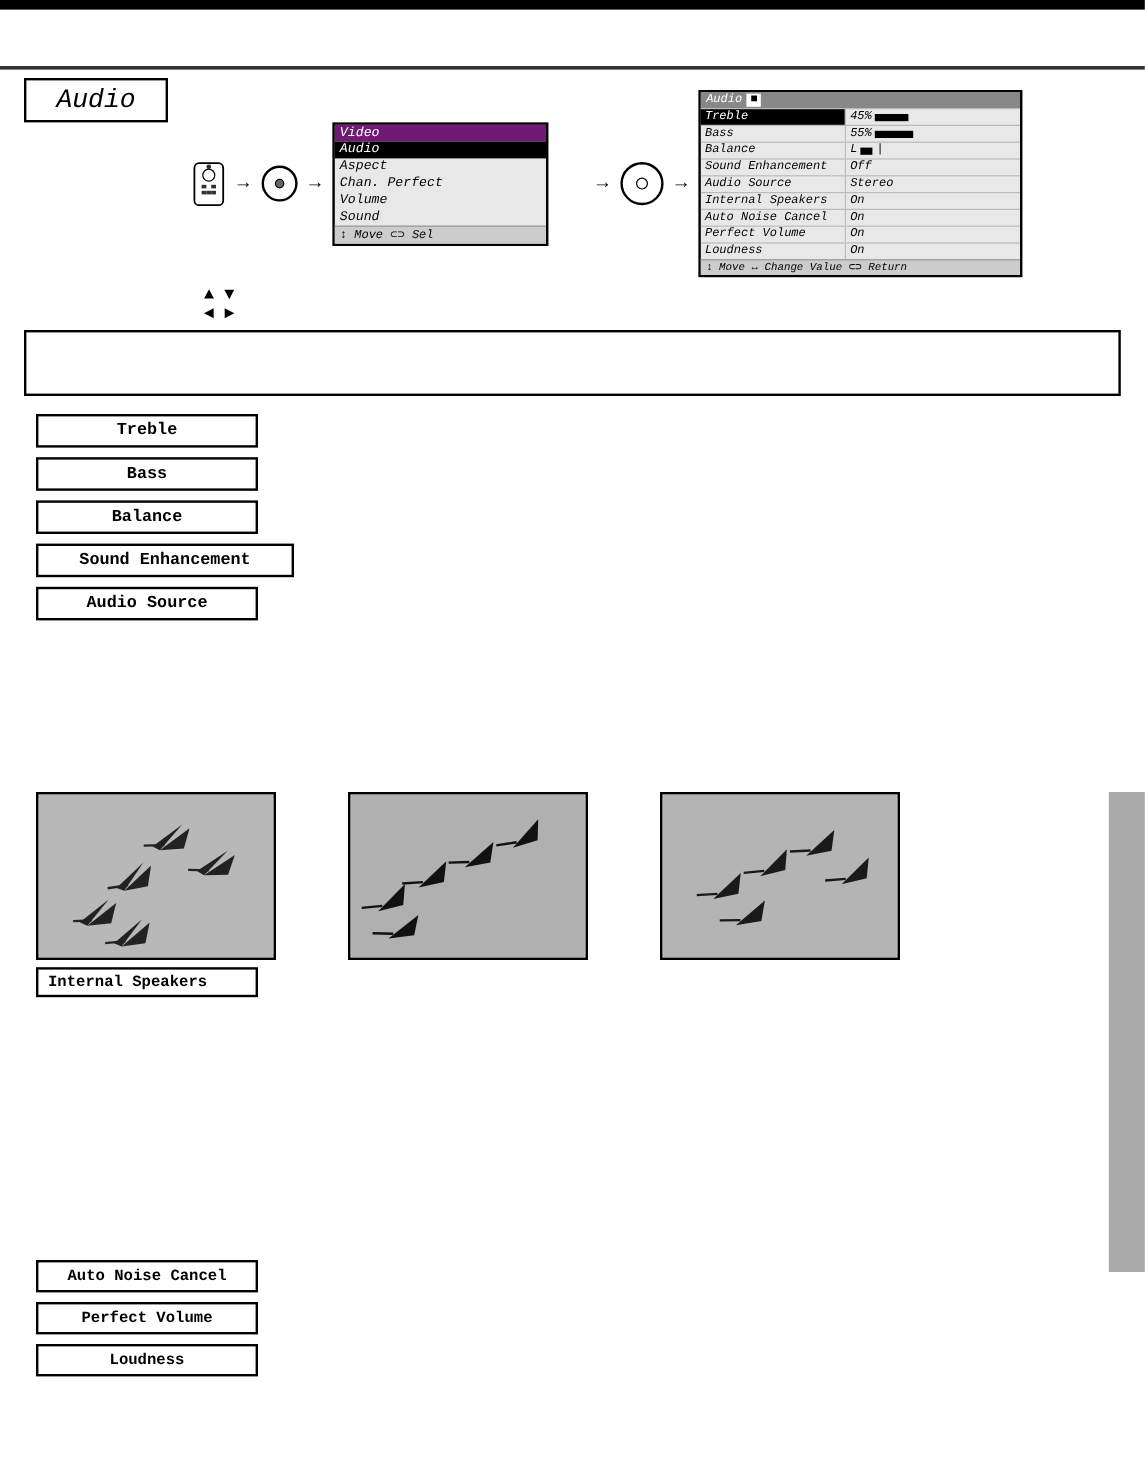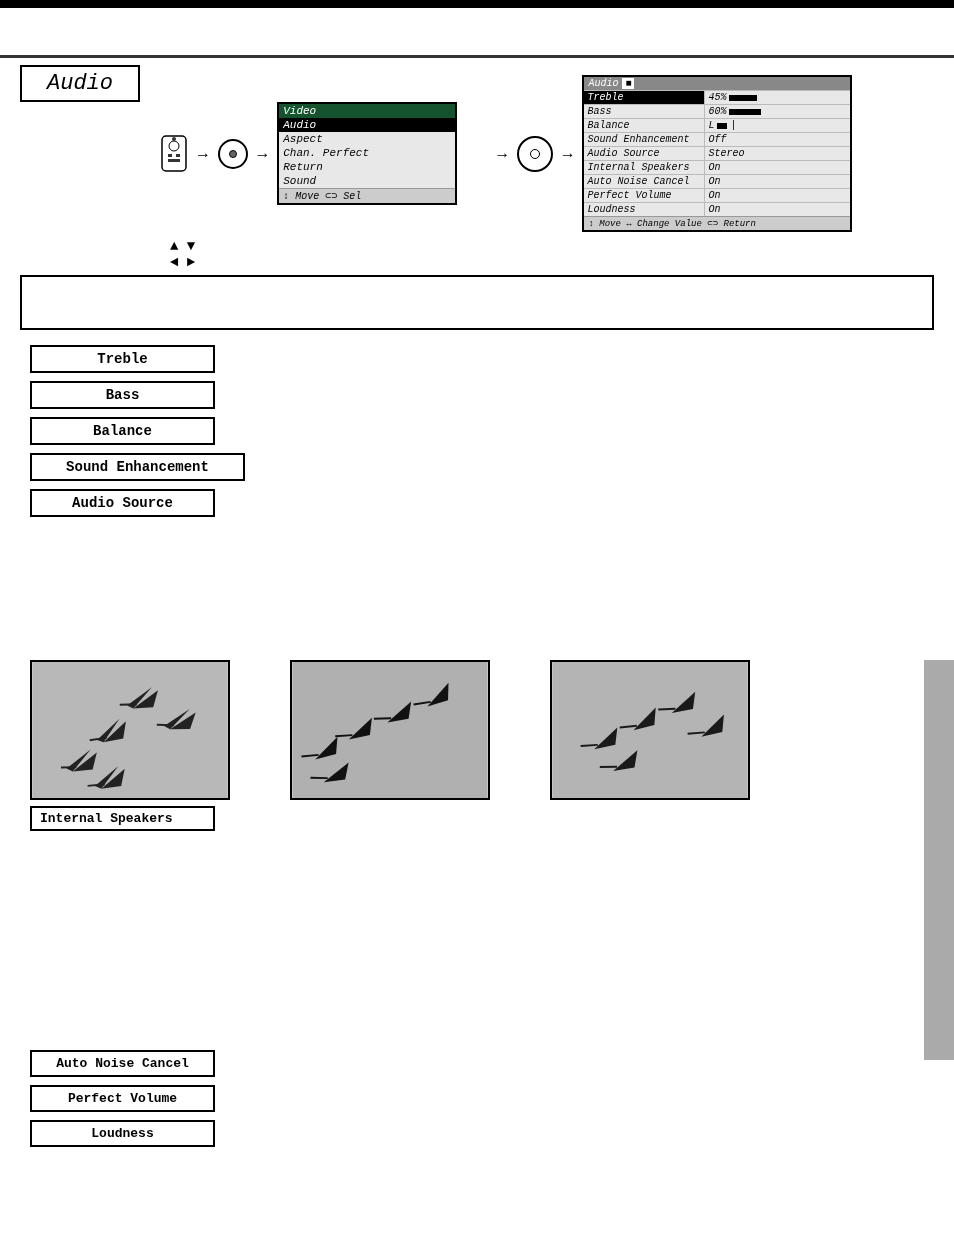--- a/index.html
+++ b/index.html
@@ -63,21 +63,21 @@
       color: #000;
     }
 
     .menu-box {
       border: 2px solid #000;
       width: 180px;
       background: #e8e8e8;
     }
 
     .menu-box .menu-title {
-      background: #14532d;
+      background: #701a75;
       color: #fff;
       padding: 1px 4px;
       font-size: 11px;
     }
 
     .menu-box .menu-item {
       padding: 1px 4px;
       font-size: 11px;
     }
 
@@ -334,21 +334,21 @@
       <div class="btn-circle-inner"></div>
     </div>
 
     <div class="arrow-icon">→</div>
 
     <div class="menu-box">
       <div class="menu-title">Video</div>
       <div class="menu-item selected">Audio</div>
       <div class="menu-item">Aspect</div>
       <div class="menu-item">Chan. Perfect</div>
-      <div class="menu-item">Return</div>
+      <div class="menu-item">Volume</div>
       <div class="menu-item">Sound</div>
       <div class="menu-footer">↕ Move ⊂⊃ Sel</div>
     </div>
 
     <div style="display:flex; align-items:center; gap:6px; margin: 0 10px;">
     </div>
 
     <div class="arrow-icon">→</div>
 
     <div class="btn-circle-big">
@@ -365,21 +365,21 @@
       <div class="as-row selected">
         <div class="as-label">Treble</div>
         <div class="as-value">
           <span>45%</span>
           <span class="progress-bar" style="width:28px;"></span>
         </div>
       </div>
       <div class="as-row">
         <div class="as-label">Bass</div>
         <div class="as-value">
-          <span>60%</span>
+          <span>55%</span>
           <span class="progress-bar" style="width:32px;"></span>
         </div>
       </div>
       <div class="as-row">
         <div class="as-label">Balance</div>
         <div class="as-value">
           <span>L</span>
           <span class="progress-bar" style="width:10px;"></span>
           <span>|</span>
         </div>

